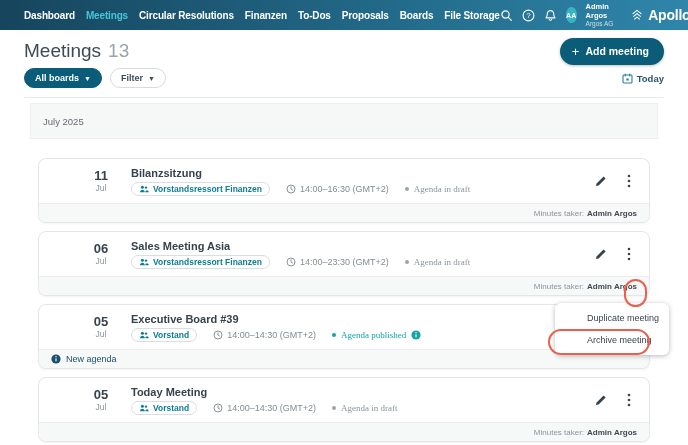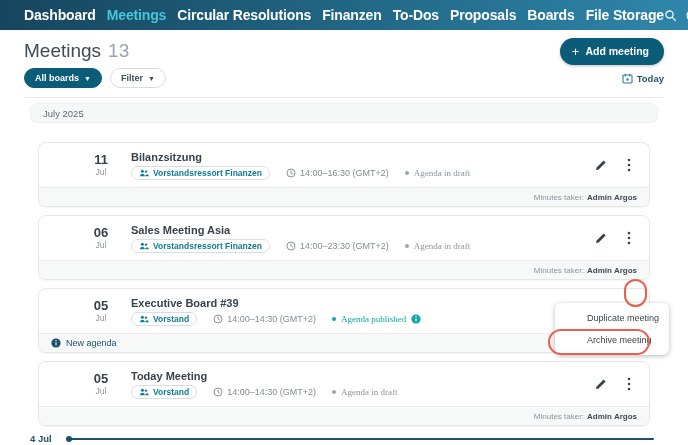--- a/index.html
+++ b/index.html
@@ -9,21 +9,21 @@
     background:#fff; font-family:"Liberation Sans", sans-serif;
   }
   
   .navbar {
     height:30px; display:flex; align-items:center;
     padding:0 12px 0 24px;
     background:linear-gradient(90deg,#16455d 0%, #236c8c 60%, #2f86aa 100%);
   }
   .nav-items { display:flex; align-items:center; gap:11px; }
   .nav-item {
-    color:#fff; font-size:14px; font-weight:700; letter-spacing:-0.15px;
+    color:#fff; font-size:10px; font-weight:700; letter-spacing:-0.15px;
     white-space:nowrap; cursor:pointer;
   }
   .nav-item.active { color:#49c5d8; }
   .nav-right { margin-left:auto; display:flex; align-items:center; gap:9px; }
   .nav-icon { width:14px; height:14px; display:flex; align-items:center; justify-content:center; }
   .avatar {
     width:16px; height:16px; border-radius:50%; background:#39b3c3;
     color:#fff; font-size:7px; font-weight:700;
     display:flex; align-items:center; justify-content:center;
   }
@@ -58,22 +58,22 @@
   .pill-dark { background:#0b5c78; color:#fff; border:1px solid #0b5c78; }
   .pill-light { background:#fff; color:#3d4b57; border:1px solid #d9dcdd; }
   .caret { font-size:7px; line-height:1; }
   .today-link {
     margin-left:auto; display:flex; align-items:center; gap:4px; cursor:pointer;
     font-size:9.5px; font-weight:700; color:#29556d;
   }
 
   
   .month-band {
-    margin:5px 6px 0; height:20px; background:#f6f7f7;
-    border:1px solid #eeefef; border-radius:7px;
+    margin:5px 6px 0; height:36px; background:#f6f7f7;
+    border:1px solid #eeefef; border-radius:0;
     display:flex; align-items:center; padding:0 12px;
     font-size:9.5px; color:#626d76;
   }
   .cards { margin:19px 14px 0; display:flex; flex-direction:column; gap:8px; }
   .card {
     border:1px solid #e4e7e8; border-radius:8px; background:#fff;
     box-shadow:0 1px 2px rgba(0,0,0,.05); overflow:hidden;
   }
   .card-body { height:44px; display:flex; align-items:center; padding:0 12px 0 48px; gap:16px; }
   .date-block { width:28px; text-align:center; flex:none; }

